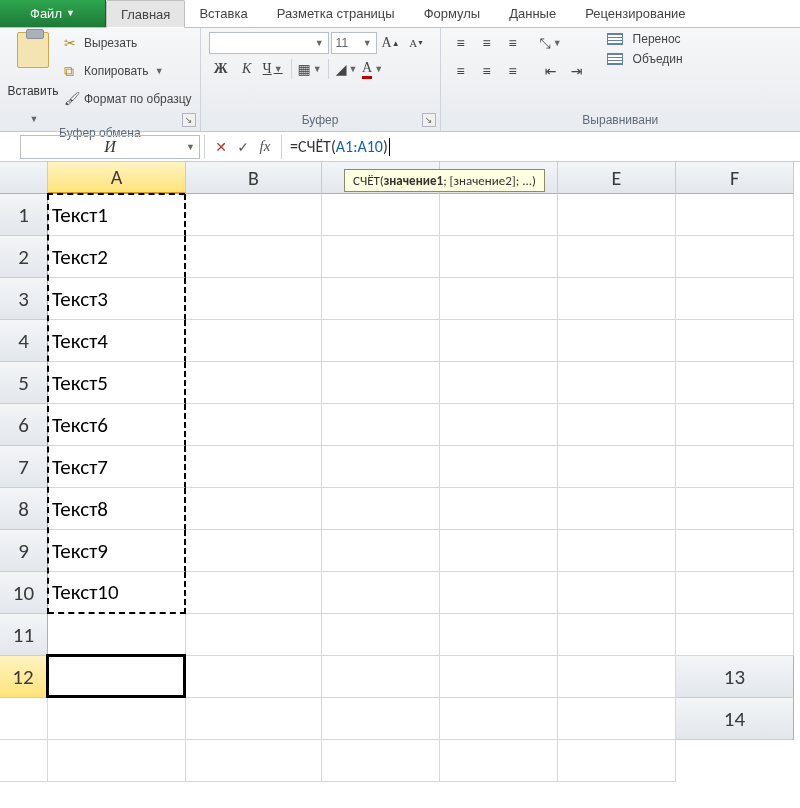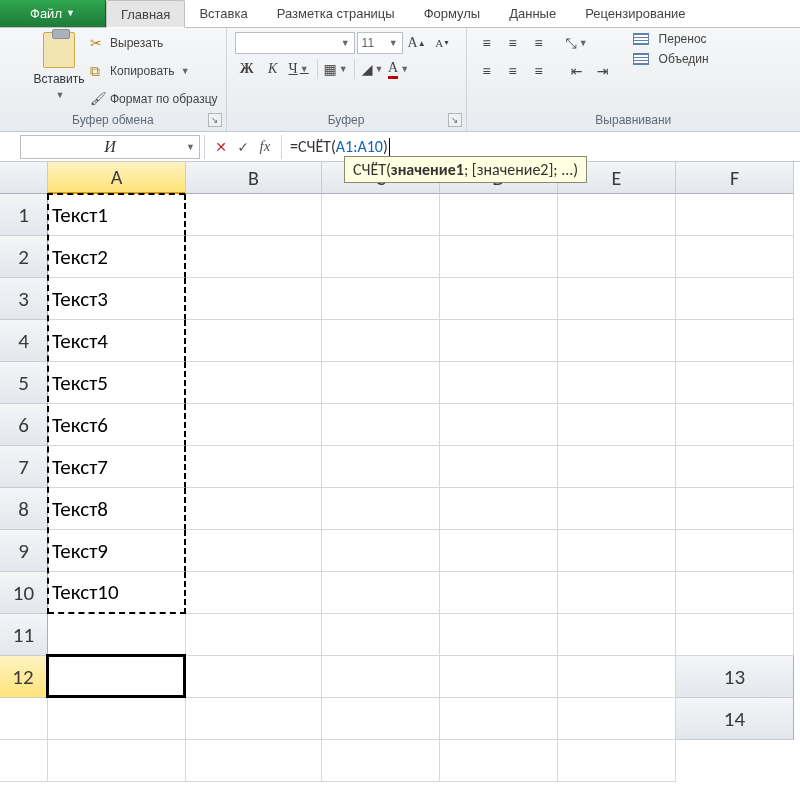--- a/index.html
+++ b/index.html
@@ -75,21 +75,21 @@
   .dialog-launcher{
     position:absolute;right:4px;bottom:4px;
     width:14px;height:14px;
     border:1px solid #b0b6bf;
     background:#f0f0f0;
     font-size:9px;line-height:12px;text-align:center;color:#666;
   }
 
   .paste-btn{
     width:50px;text-align:center;
-    display:flex;flex-direction:column;align-items:center;gap:4px;margin-left:26px;
+    display:flex;flex-direction:column;align-items:center;gap:16px;
   }
   .paste-icon{
     width:32px;height:36px;
     background:#f4e4b2;border:1px solid #c9a94a;border-radius:2px;position:relative;
   }
   .paste-icon::before{content:"";position:absolute;top:-4px;left:8px;width:16px;height:8px;background:#aab1bb;border:1px solid #8a909a;border-radius:2px;}
   .small-item{display:flex;align-items:center;gap:4px;font-size:12px;color:#444;height:22px;}
   .sicon{width:16px;height:16px;display:inline-block;}
   .scissors::before{content:"✂";color:#b48a1e;font-size:14px;}
   .copy::before{content:"⧉";color:#b48a1e;font-size:14px;}
@@ -127,23 +127,23 @@
   .fx{font-style:italic;font-family:"Times New Roman",serif;font-size:15px;}
   .formula-input{
     flex:1;padding:0 8px;font-size:16px;font-family:Calibri,Arial,sans-serif;
     display:flex;align-items:center;height:24px;
   }
   .formula-input .ref{color:#1060c0;}
   .cursor-caret{display:inline-block;width:1px;height:18px;background:#000;margin:0 1px;vertical-align:middle;}
 
   .tooltip{
     position:absolute;
-    left:344px;top:156px;
+    left:344px;top:169px;
     background:#ffffe1;border:1px solid #8a8a70;
-    padding:3px 8px;font-size:16px;font-family:Calibri,Arial,sans-serif;
+    padding:3px 8px;font-size:13px;font-family:Calibri,Arial,sans-serif;
     z-index:10;
   }
   .tooltip b{font-weight:bold;}
 
   
   .grid{
     position:relative;
     display:grid;
     grid-template-columns: 48px 138px 136px 118px 118px 118px 118px;
     font-family:Calibri,Arial,sans-serif;

